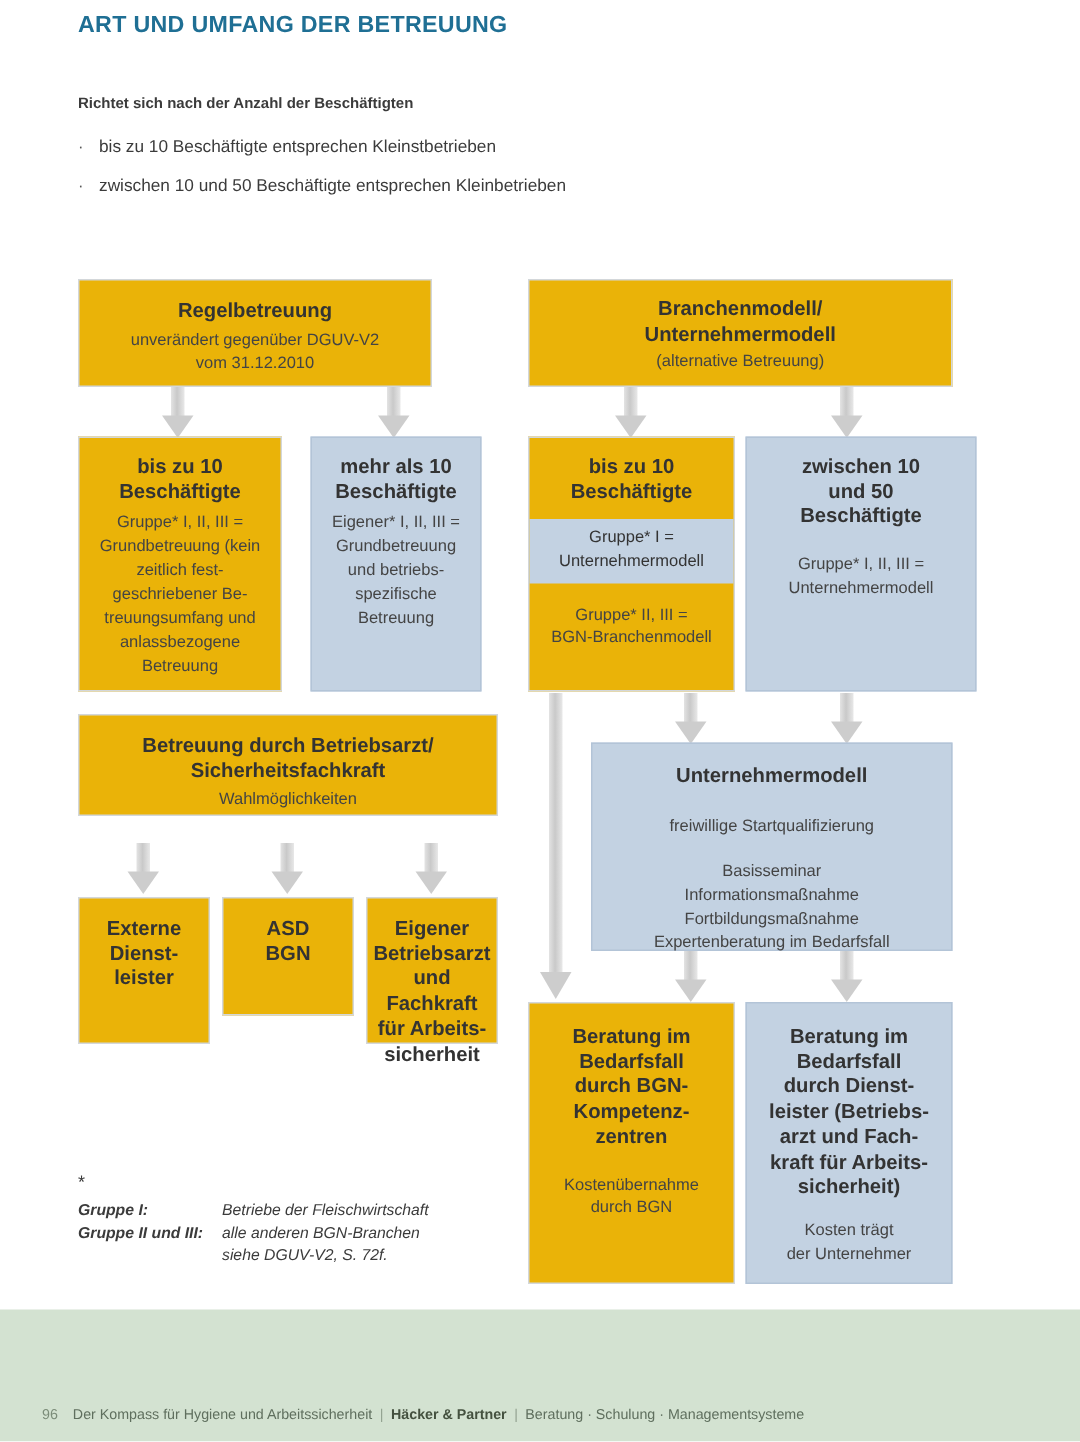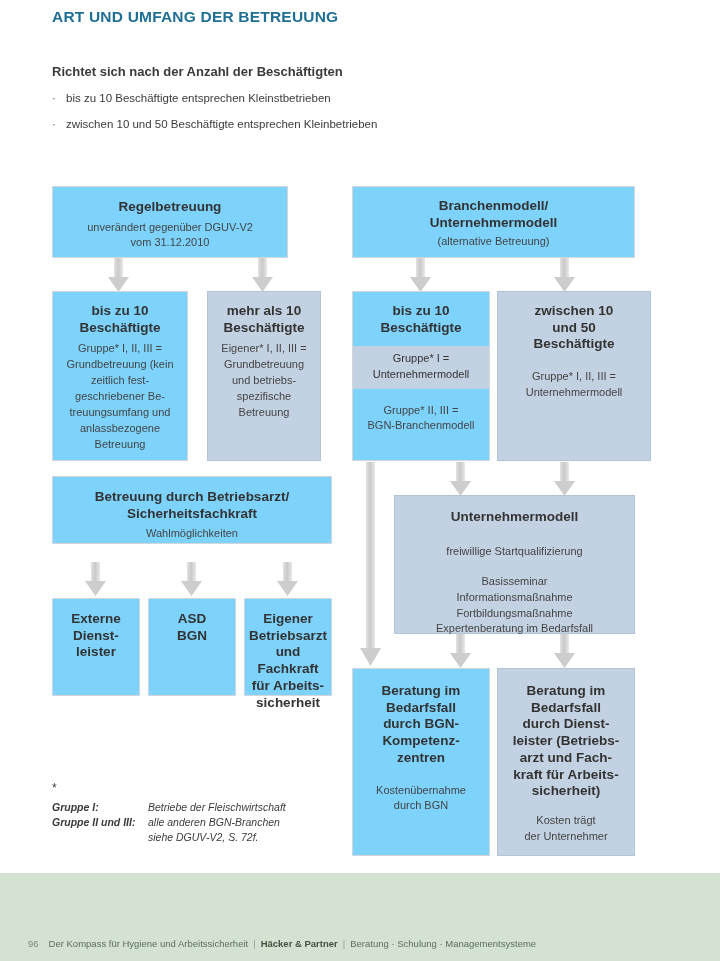--- a/index.html
+++ b/index.html
@@ -13,37 +13,37 @@
 
   
   .page-title {
     position: absolute; left: 52px; top: 8px;
     font-size: 15.5px; font-weight: bold; letter-spacing: 0.2px;
     color: #1f6f94;
   }
 
   .subhead {
     position: absolute; left: 52px; top: 64px;
-    font-size: 13px; font-weight: bold; color: #3b3b3b;
+    font-size: 10px; font-weight: bold; color: #3b3b3b;
   }
 
   .bullets { position: absolute; left: 52px; top: 92px; width: 500px; }
   .bullet-row { display: flex; align-items: baseline; margin-bottom: 14px; }
   .bullet-dot {
     width: 14px; flex: 0 0 14px; color: #555; font-size: 11px; line-height: 1;
   }
   .bullet-text { font-size: 11.5px; color: #3b3b3b; }
 
   
   .diagram { position: absolute; left: 0; top: 0; width: 720px; height: 961px; }
 
   .box {
     position: absolute;
     border: 1px solid #d3d7da;
-    background: #7dd3fc;
+    background: #eab308;
     display: flex;
     flex-direction: column;
     align-items: center;
     text-align: center;
     color: #3b3b3b;
   }
   .box.blue { background: #c3d2e2; border-color: #b3c4d7; }
 
   .box .b-title {
     font-weight: bold; font-size: 13.5px; line-height: 1.24; color: #333;
@@ -236,21 +236,21 @@
       <div class="b-small">Fortbildungsmaßnahme</div>
       <div class="b-small">Expertenberatung im Bedarfsfall</div>
     </div>
 
     <div class="box" style="left:52px; top:598px; width:88px; height:98px; padding:12px 4px 0;">
       <div class="b-title">Externe</div>
       <div class="b-title">Dienst-</div>
       <div class="b-title">leister</div>
     </div>
 
-    <div class="box" style="left:148px; top:598px; width:88px; height:98px; padding:12px 4px 0;">
+    <div class="box" style="left:148px; top:598px; width:88px; height:79px; padding:12px 4px 0;">
       <div class="b-title">ASD</div>
       <div class="b-title">BGN</div>
     </div>
 
     <div class="box" style="left:244px; top:598px; width:88px; height:98px; padding:12px 3px 0;">
       <div class="b-title">Eigener</div>
       <div class="b-title">Betriebsarzt</div>
       <div class="b-title">und Fachkraft</div>
       <div class="b-title">für Arbeits-</div>
       <div class="b-title">sicherheit</div>

